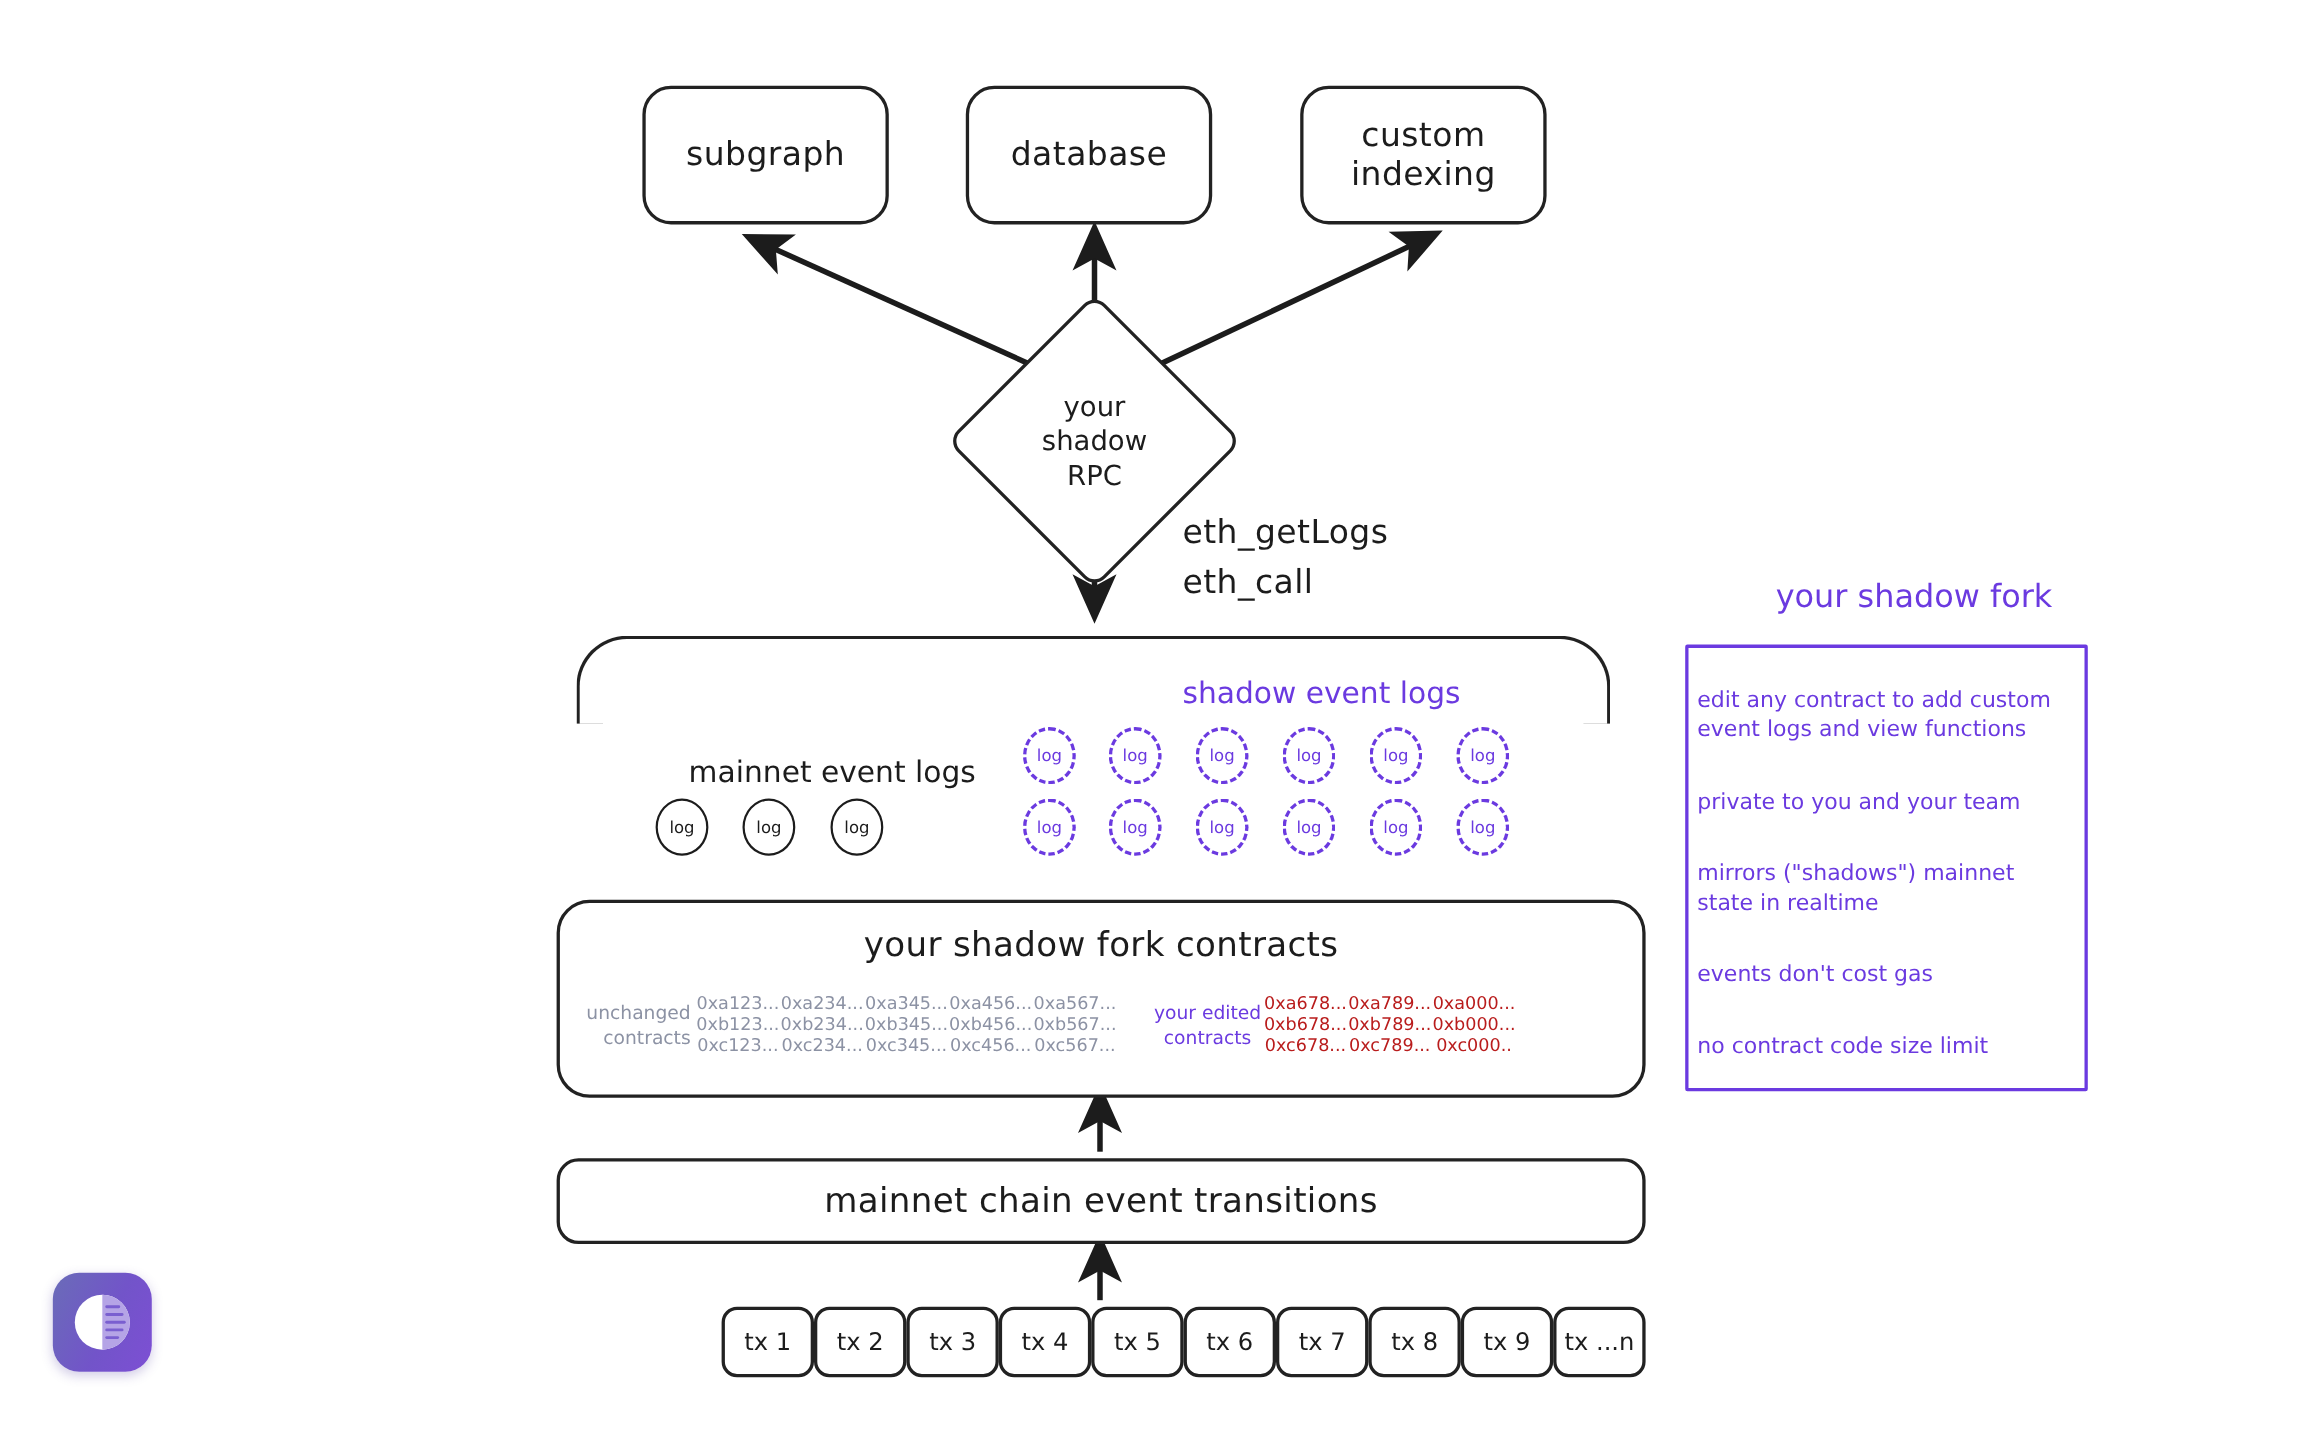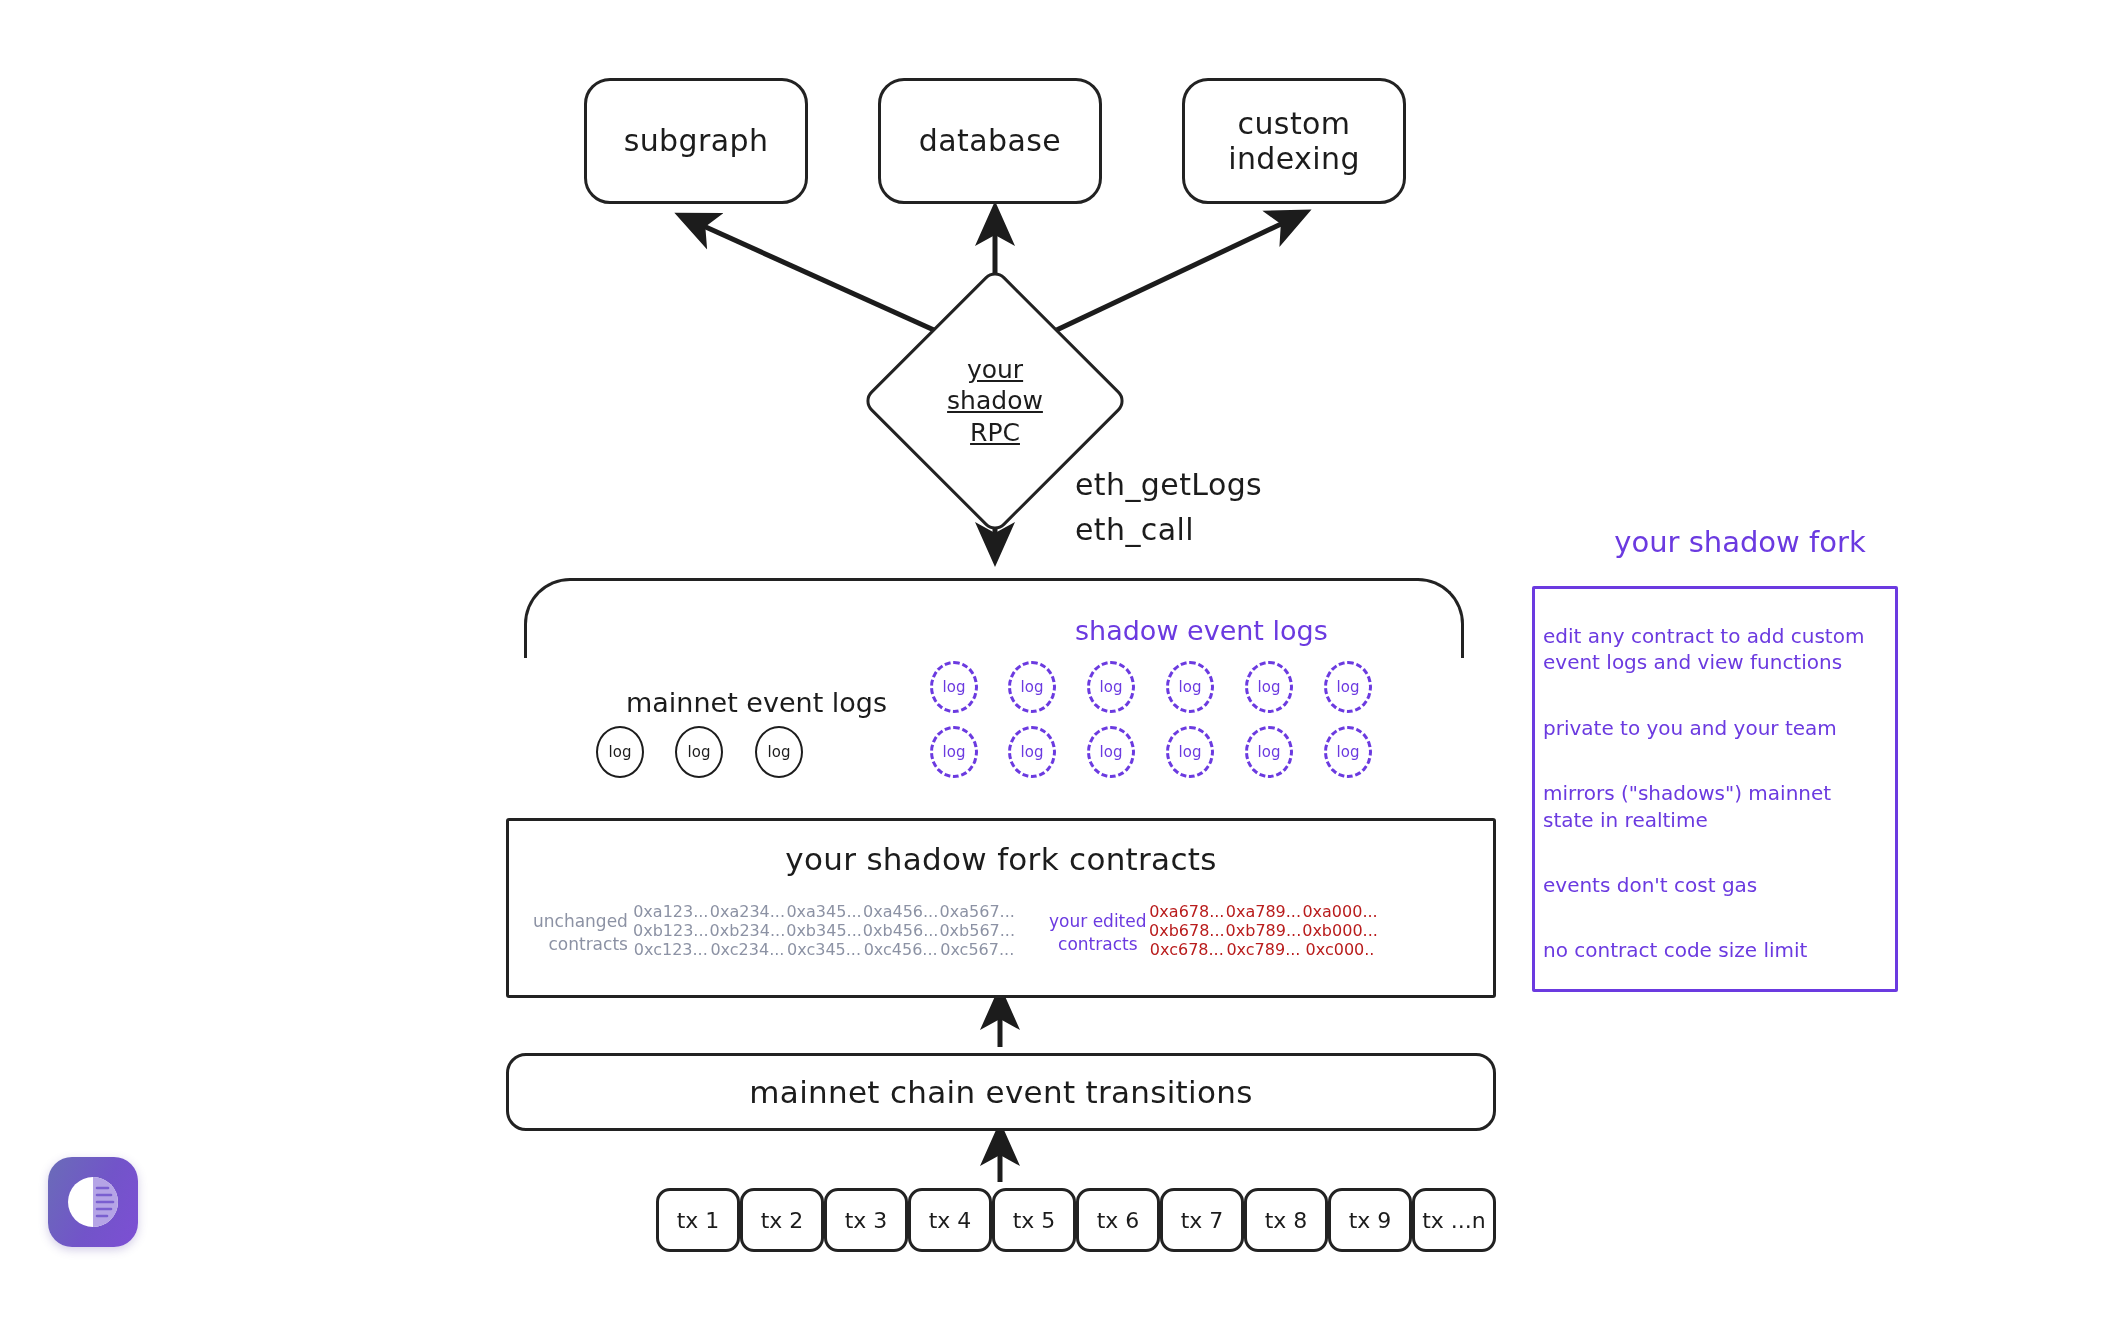--- a/index.html
+++ b/index.html
@@ -62,21 +62,20 @@
   #diamond-label {
     position: absolute;
     inset: 0;
     display: flex;
     flex-direction: column;
     align-items: center;
     justify-content: center;
     font-size: 25px;
     line-height: 1.25;
     text-align: center;
-    text-decoration: underline;
   }
 
   
   #rpc-methods {
     position: absolute;
     left: 1075px;
     top: 462px;
     font-size: 30px;
     line-height: 1.5;
     letter-spacing: .4px;
@@ -136,21 +135,21 @@
     border: 3px dashed #6b3ae0;
     color: #6b3ae0;
   }
 
   
   #contracts-box {
     left: 506px;
     top: 818px;
     width: 990px;
     height: 180px;
-    border-radius: 3px;
+    border-radius: 30px;
     align-items: flex-start;
     justify-content: flex-start;
     display: block;
   }
   #contracts-title {
     text-align: center;
     font-size: 31px;
     margin-top: 20px;
     letter-spacing: .3px;
   }

